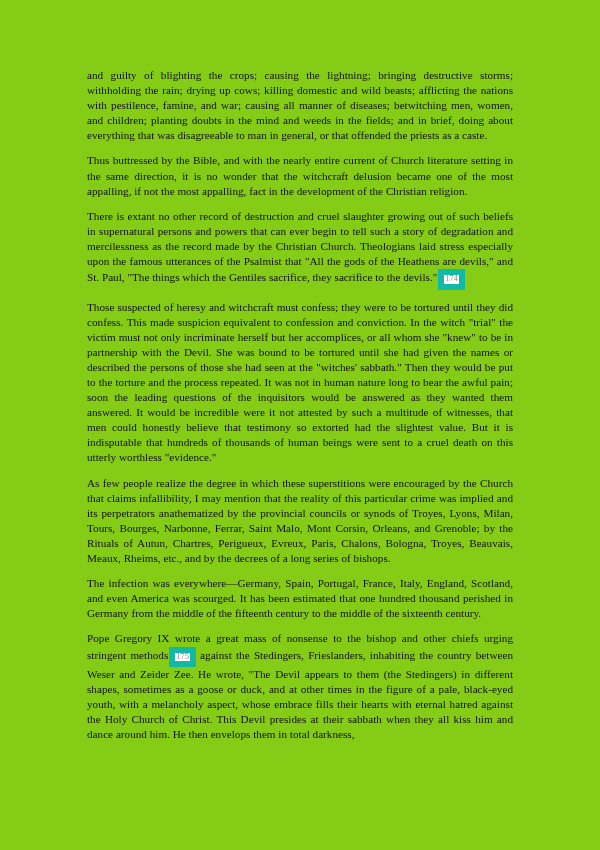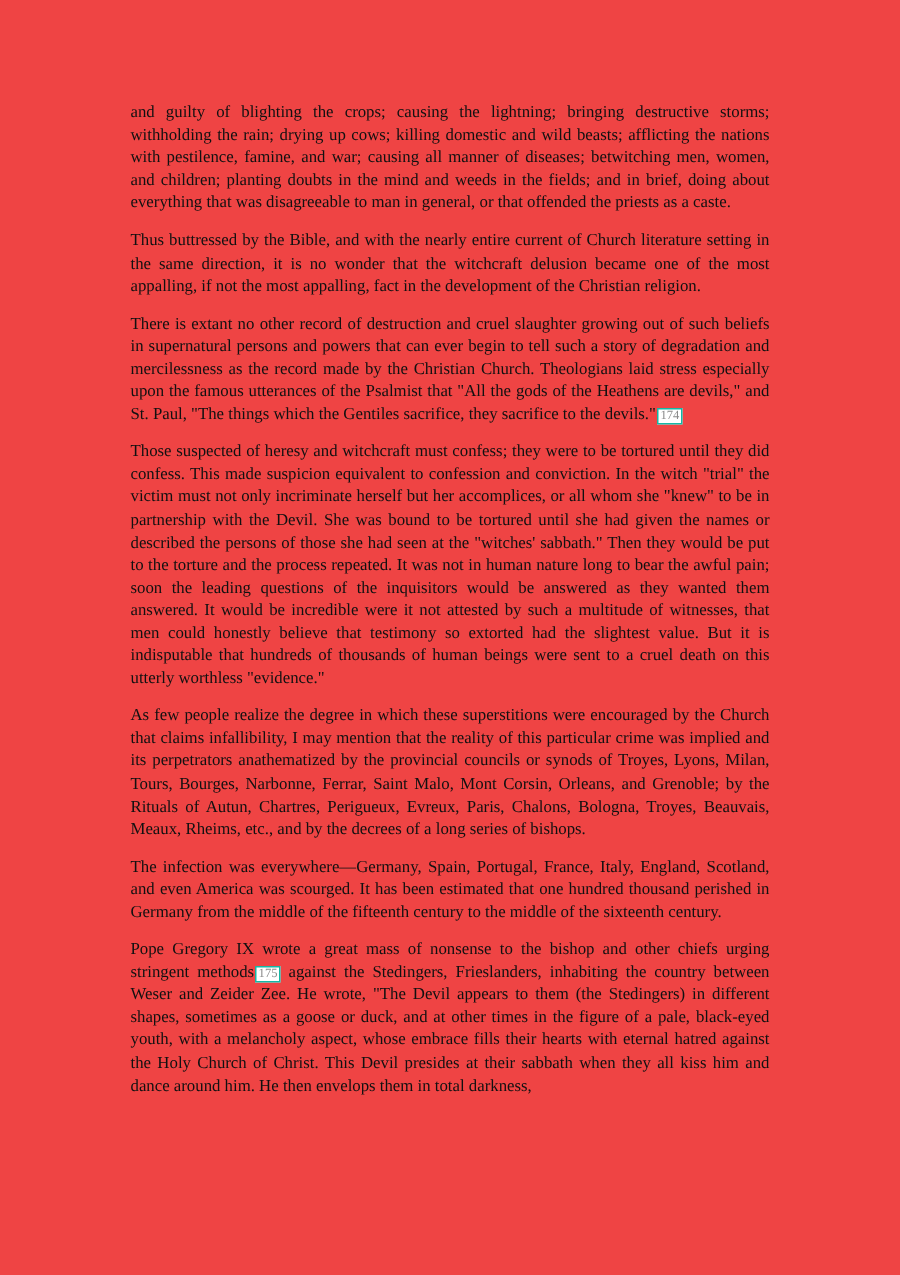--- a/index.html
+++ b/index.html
@@ -11,21 +11,21 @@
     width: 600px;
     height: 850px;
     font-family: "Liberation Serif", "DejaVu Serif", serif;
     color: #111111;
     -webkit-font-smoothing: antialiased;
   }
   .page {
     position: relative;
     width: 600px;
     height: 850px;
-    background: #ef4444;
+    background: #84cc16;
     box-sizing: border-box;
     padding: 68px 87px 0 87px;
   }
   .body-text {
     width: 426px;
   }
   p.para {
     margin: 0 0 10px 0;
     font-size: 11.2px;
     line-height: 15.1px;
@@ -33,21 +33,21 @@
     text-justify: inter-word;
     hyphens: none;
     color: #111111;
   }
   p.para:last-child {
     margin-bottom: 0;
   }
   .fnref {
     font-size: 8.4px;
     color: #8a8a8a;
-    border: 1px solid #14b8a6;
+    border: 6px solid #14b8a6;
     padding: 0 1px;
     margin-left: 1px;
     line-height: 1;
     display: inline-block;
     vertical-align: baseline;
     text-decoration: none;
     background: #ffffff;
   }
 </style>
 </head>

